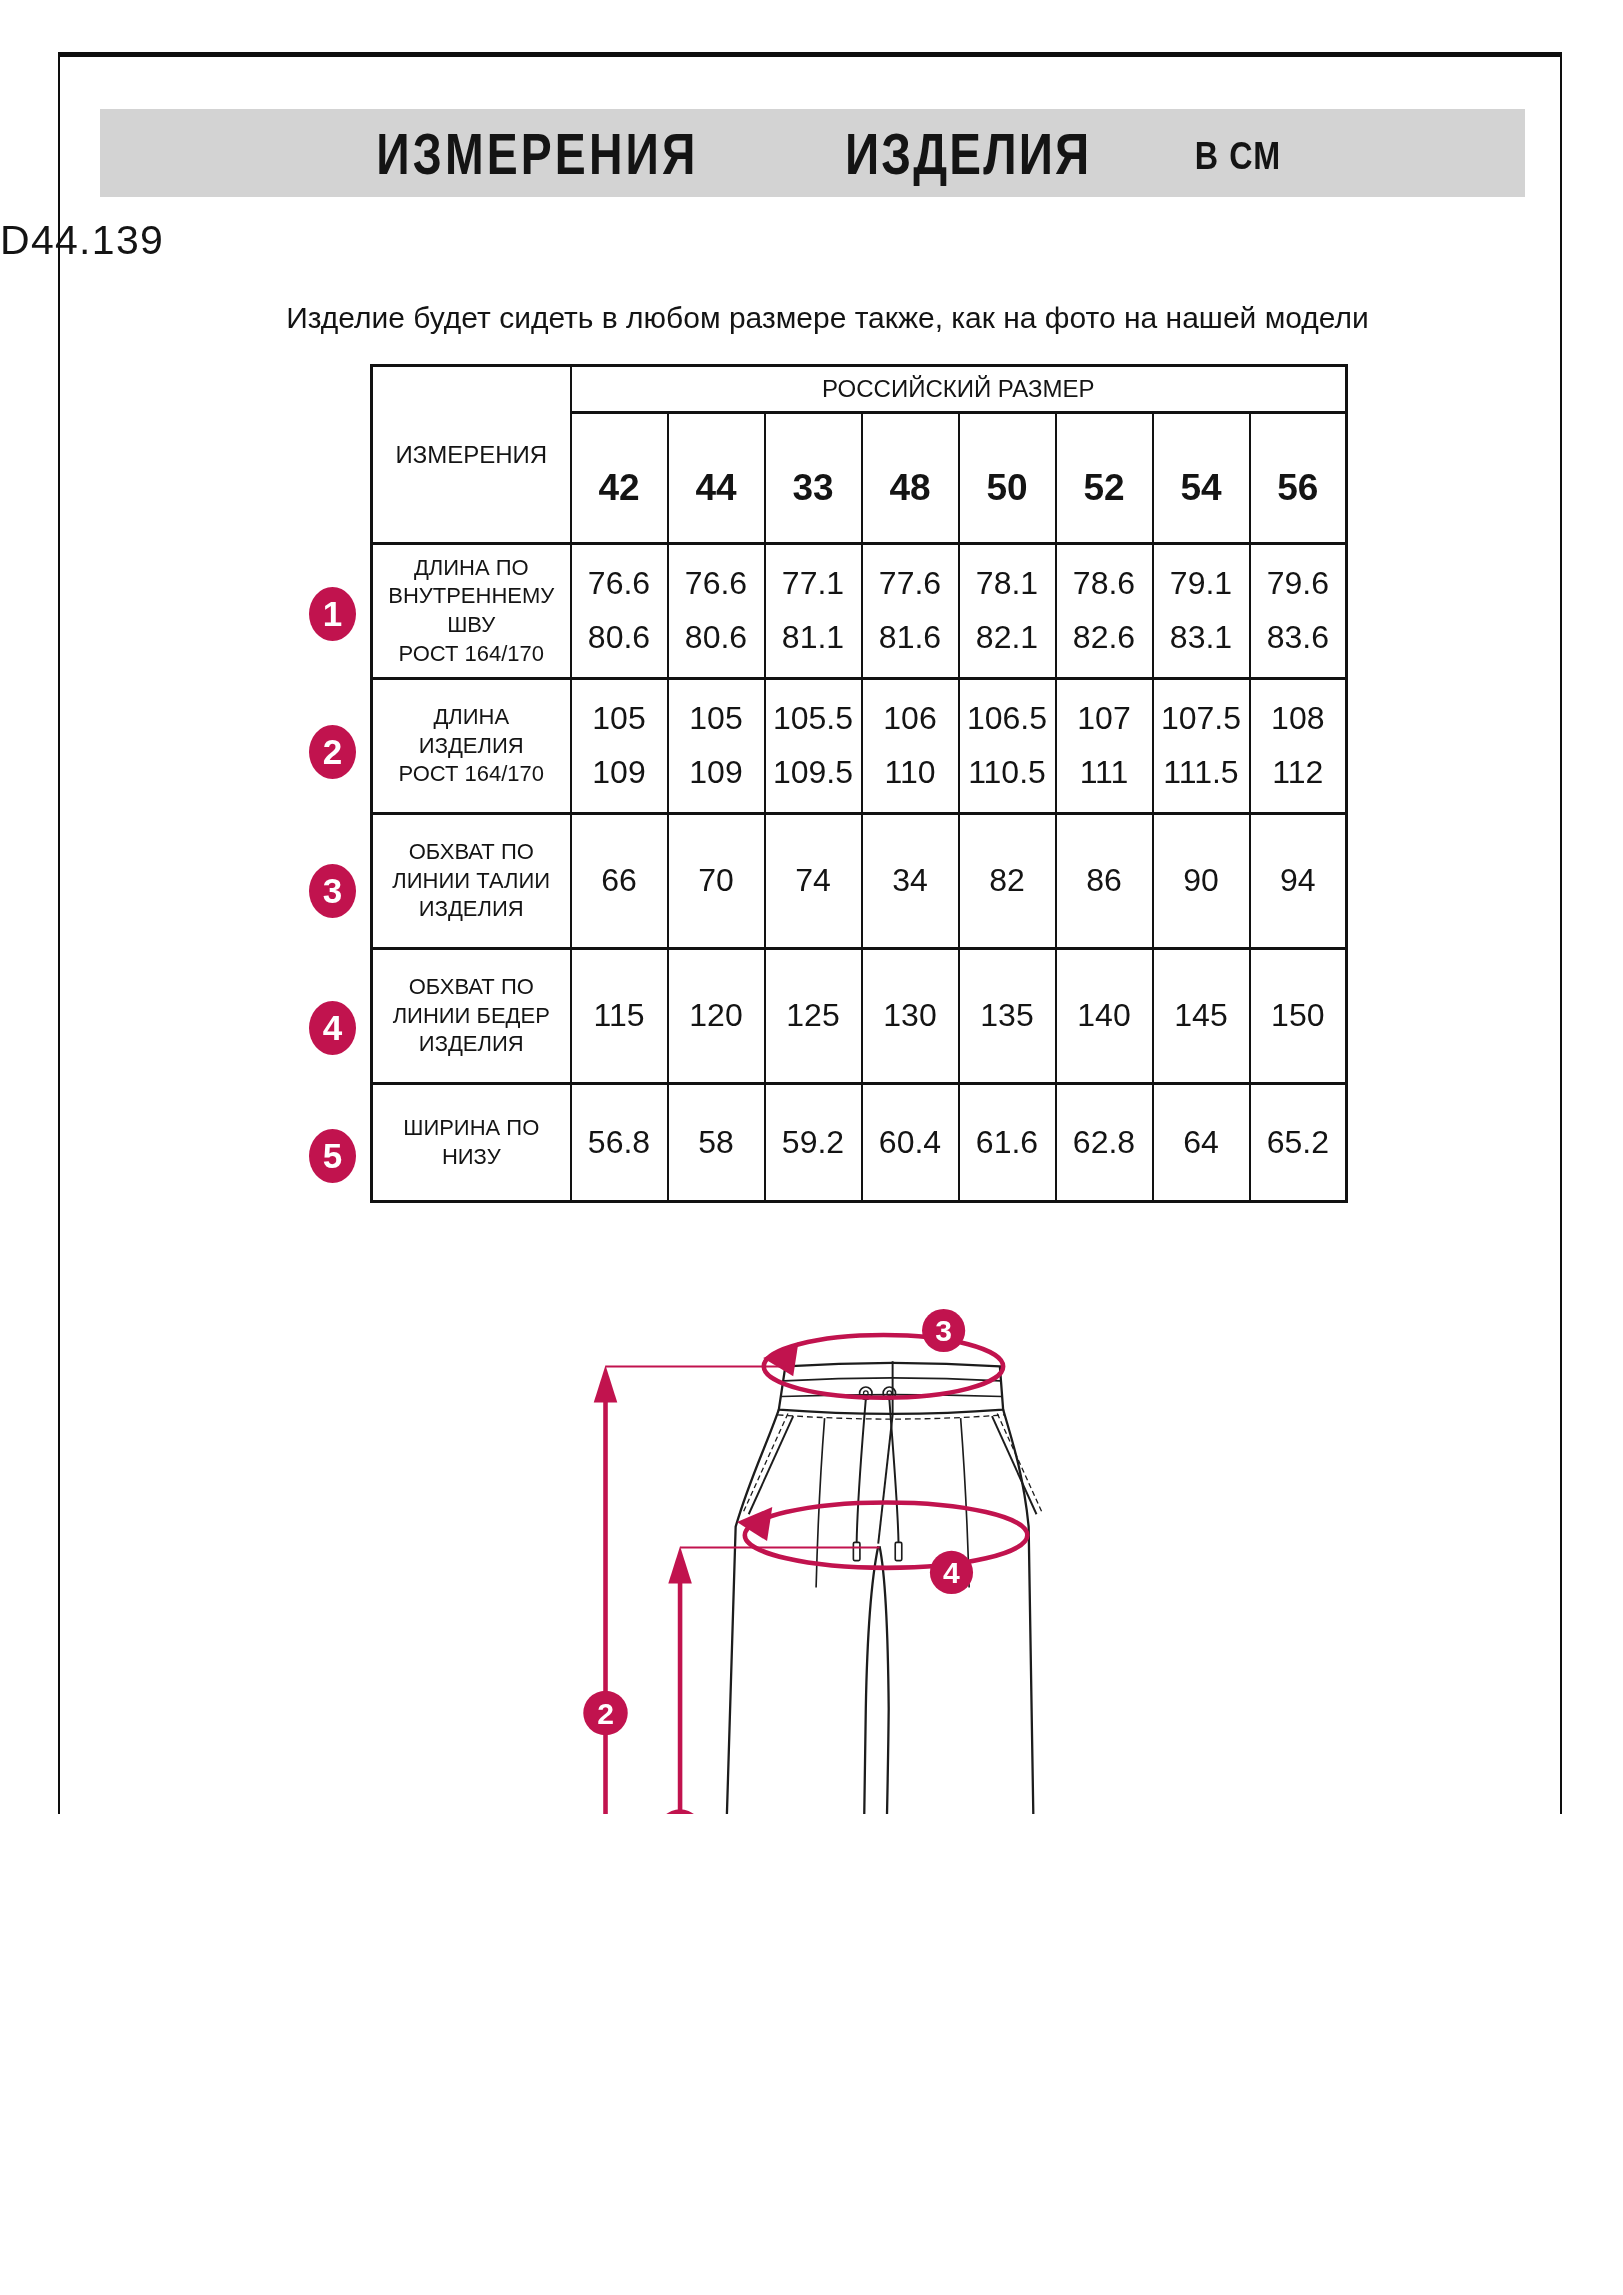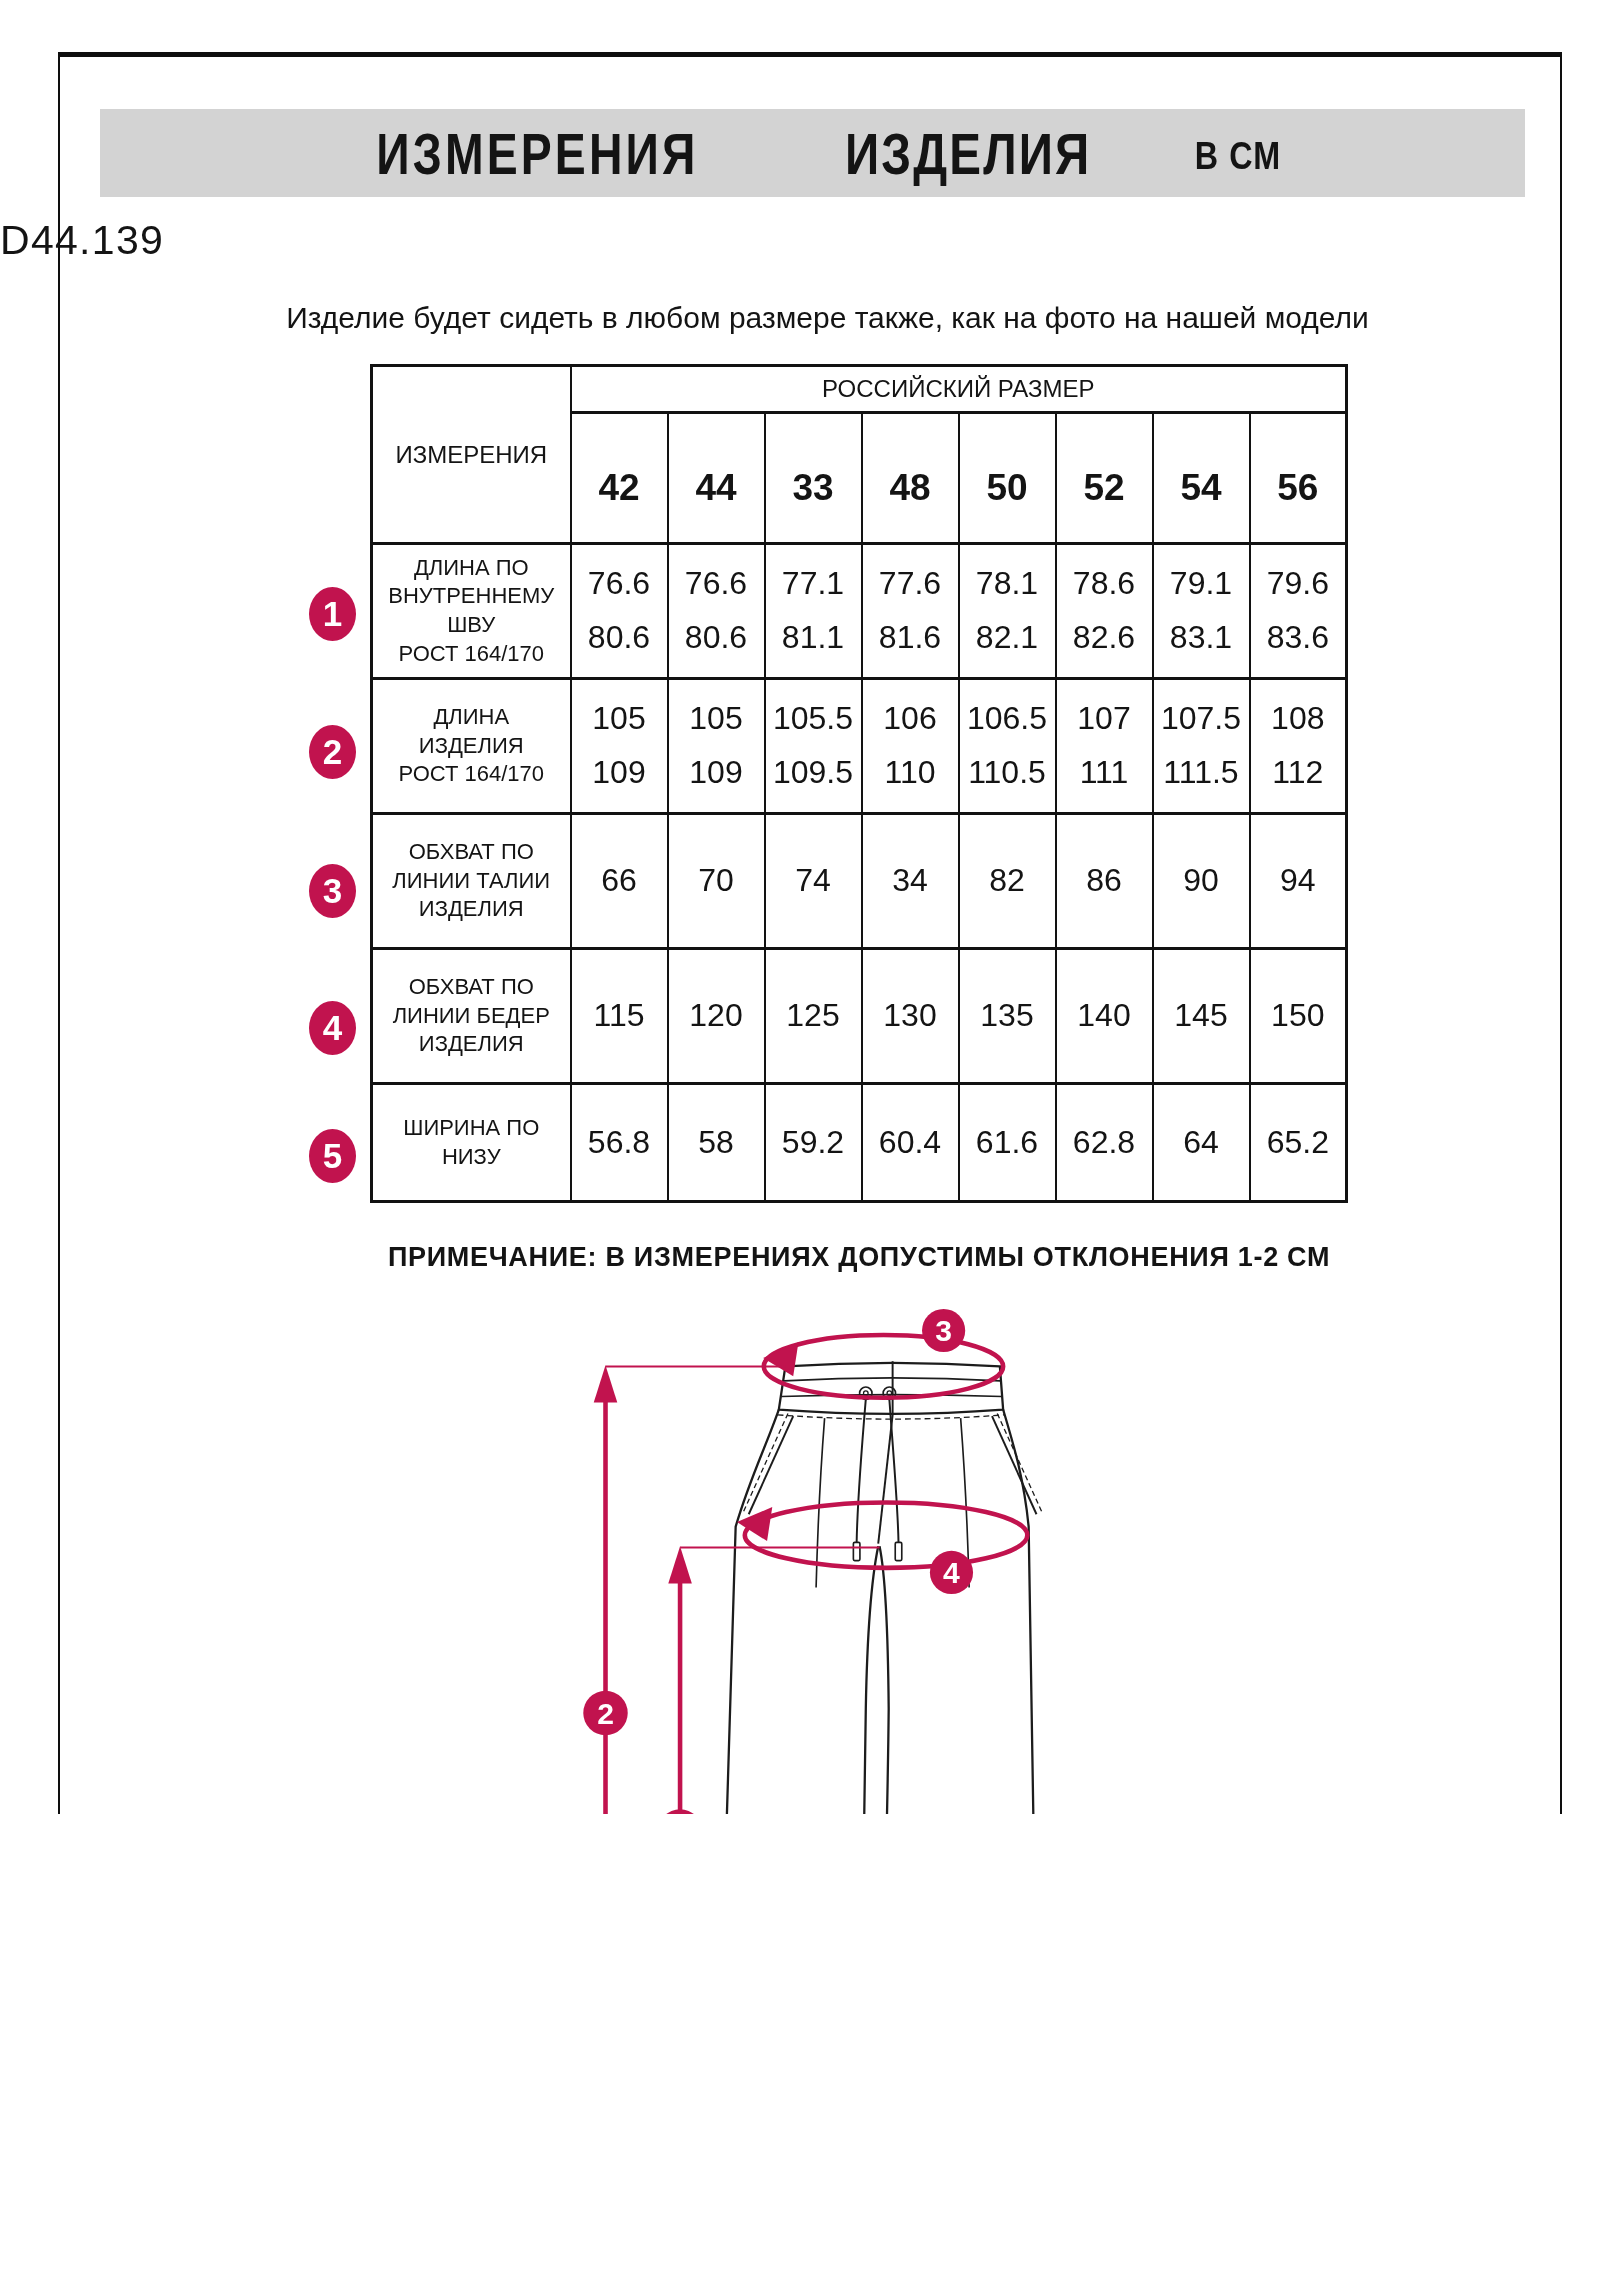--- a/index.html
+++ b/index.html
@@ -176,21 +176,20 @@
       </tr>
     </tbody>
   </table>
 
   <div class="num-badge" style="top:587px">1</div>
   <div class="num-badge" style="top:725px">2</div>
   <div class="num-badge" style="top:864px">3</div>
   <div class="num-badge" style="top:1001px">4</div>
   <div class="num-badge" style="top:1129px">5</div>
 
-  <div class="note">ПРИМЕЧАНИЕ: В ИЗМЕРЕНИЯХ ДОПУСТИМЫ ОТКЛОНЕНИЯ 1-2 СМ</div>
 
   <svg class="sketch" viewBox="0 0 1000 1520" xmlns="http://www.w3.org/2000/svg">
     <defs>
       <pattern id="elastic" width="26" height="30" patternUnits="userSpaceOnUse">
         <path d="M1,3 Q7,27 12,3 Q17,27 23,3" fill="none" stroke="#3c3c3c" stroke-width="1.3"></path>
         <path d="M-4,10 Q3,28 8,6 M16,6 Q22,28 29,9" fill="none" stroke="#3c3c3c" stroke-width="1"></path>
       </pattern>
     </defs>
 
     <g>

